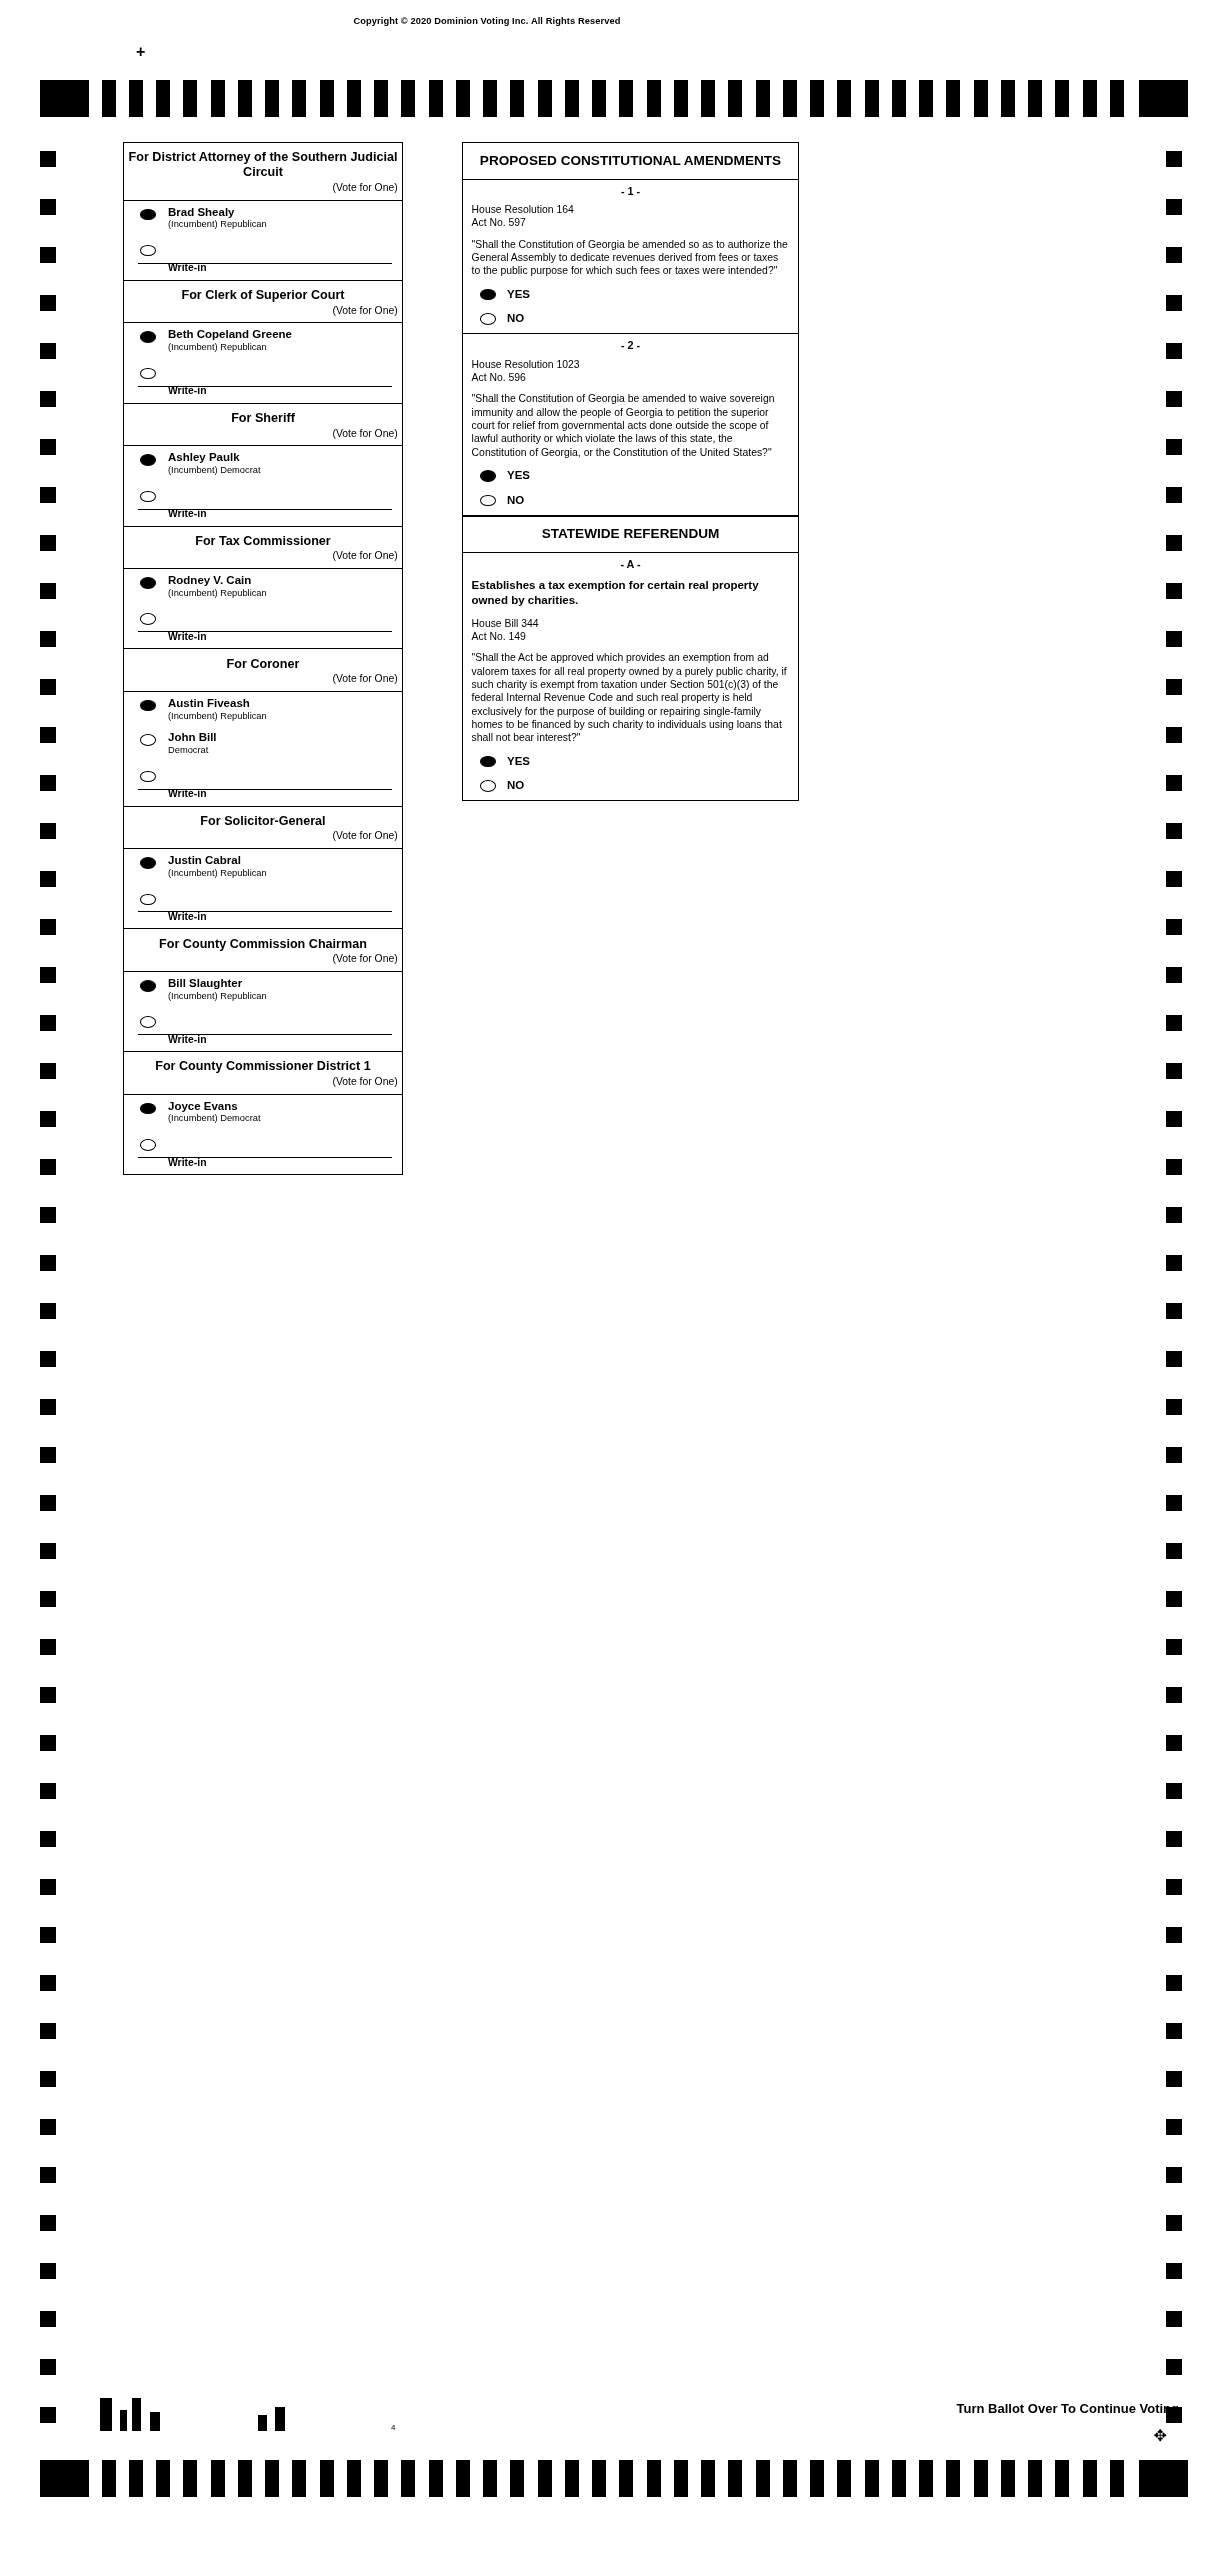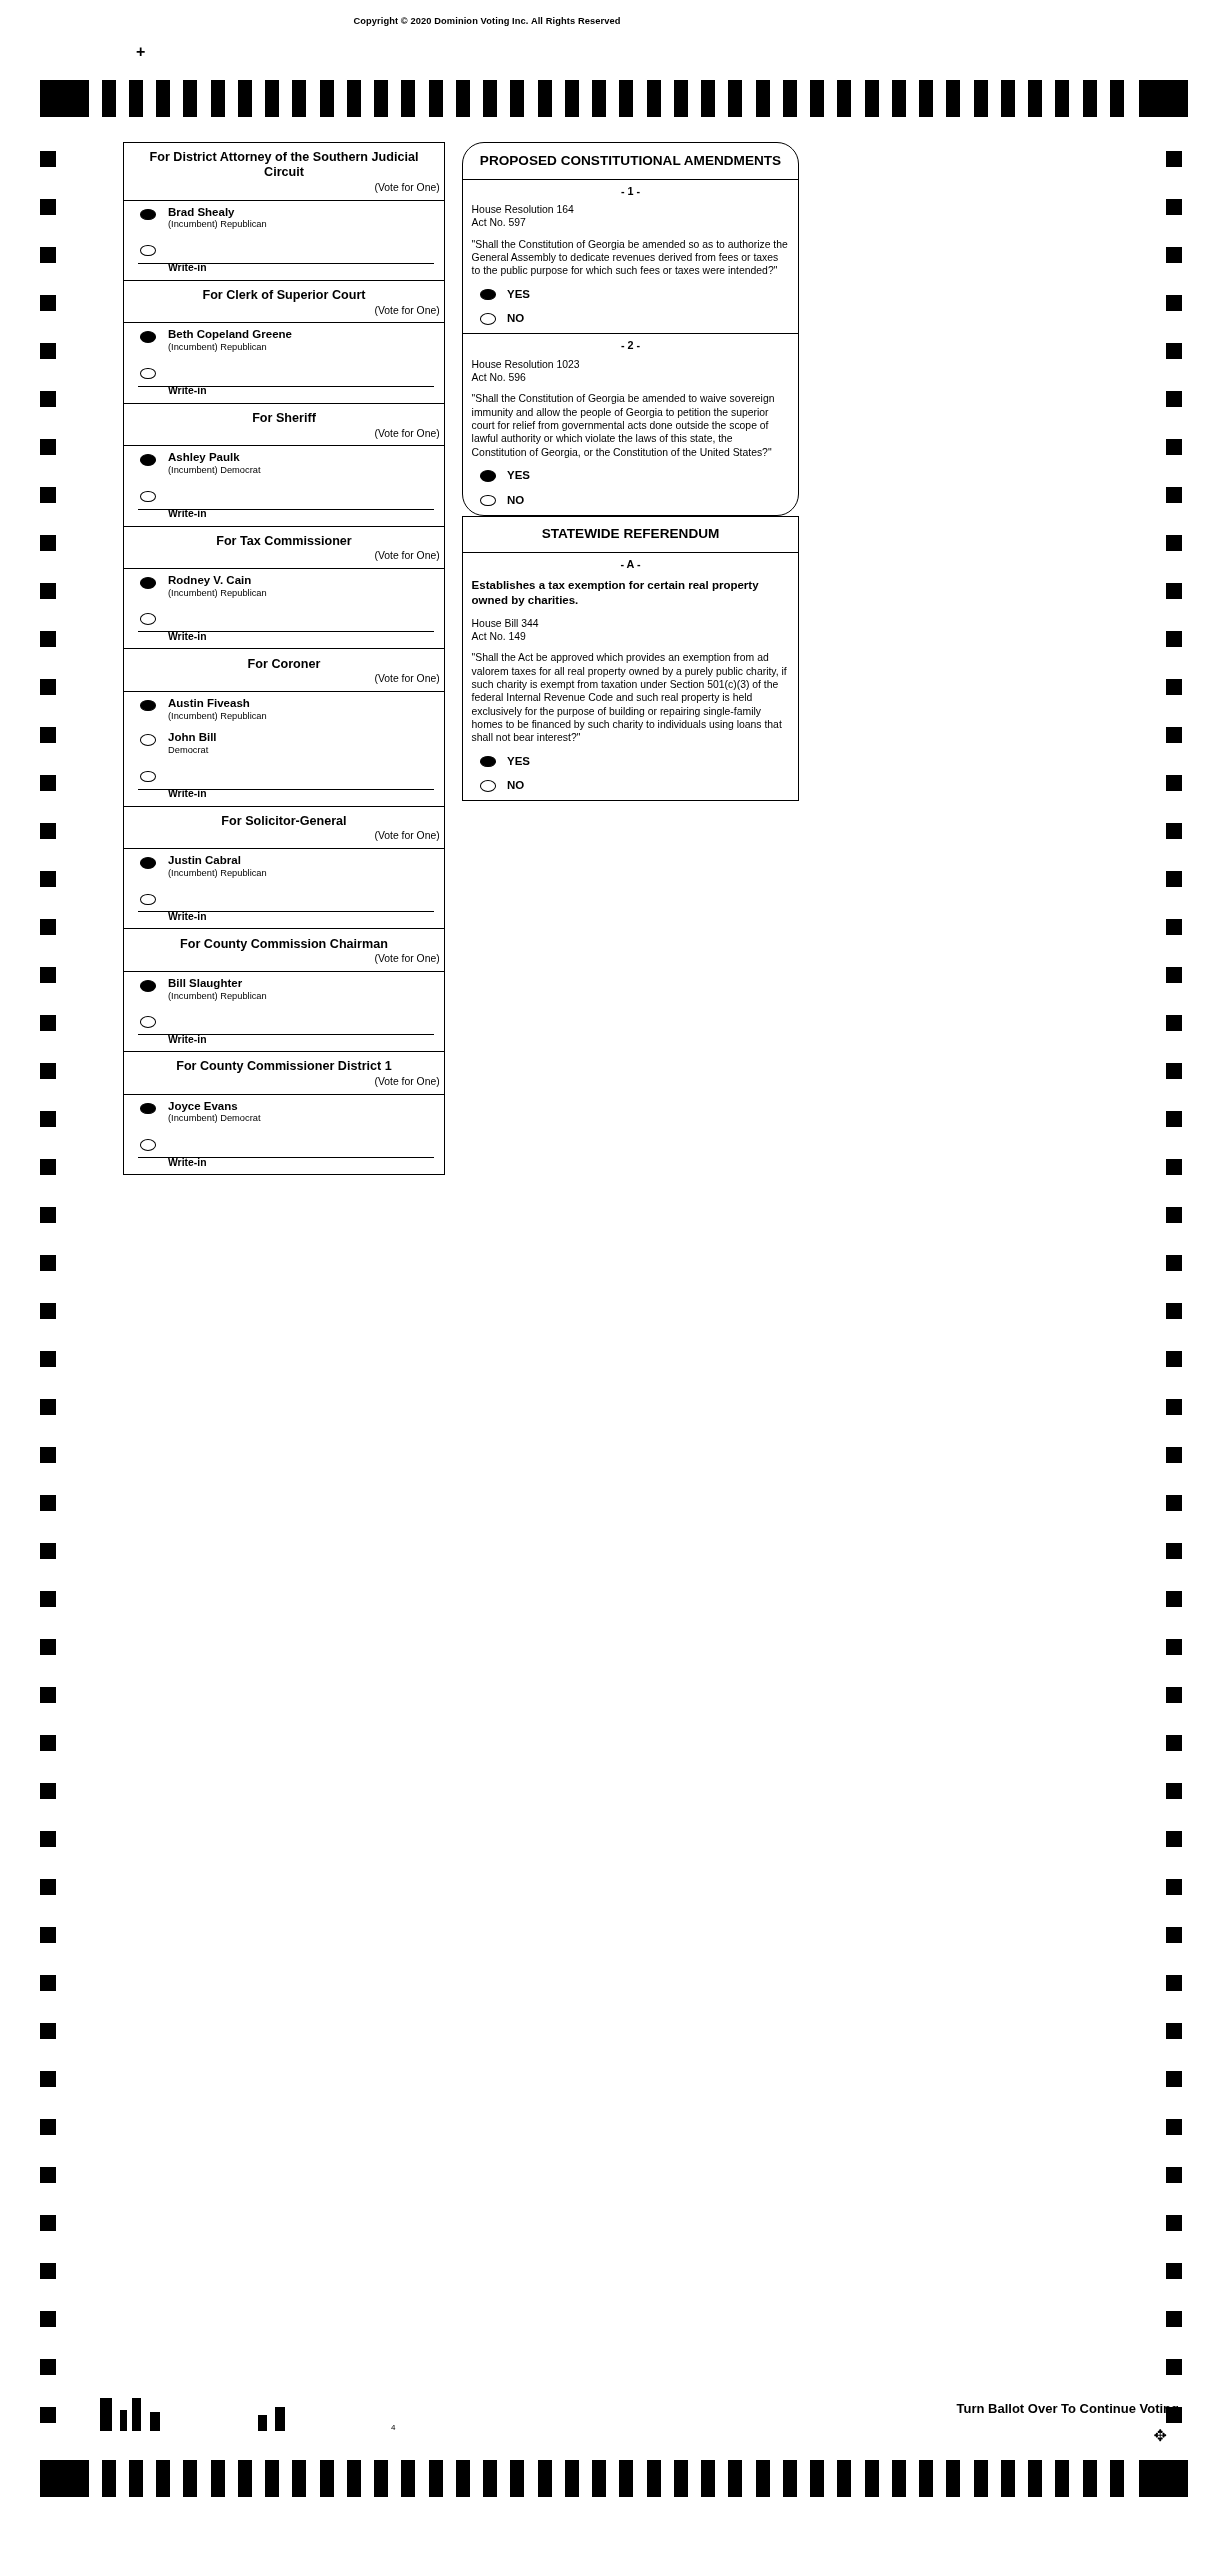--- a/index.html
+++ b/index.html
@@ -13,21 +13,21 @@
     position:absolute;top:16px;left:0;width:974px;text-align:center;
     font-size:9.3px;font-weight:bold;letter-spacing:0.1px;
   }
   .plus-mark{
     position:absolute;left:136px;top:44px;font-size:16px;line-height:16px;font-weight:bold;
   }
   .tm-block{position:absolute;background:#000;}
   .tm-corner{position:absolute;top:0;width:49px;height:37px;background:#000;}
   .side-mark{width:16px;height:16px;background:#000;margin-bottom:32px;}
   
-  .col-left{position:absolute;left:123px;top:142px;width:322px;}
+  .col-left{position:absolute;left:123px;top:142px;width:280px;}
   .col-right{position:absolute;left:462px;top:142px;width:337px;}
   .contest{border:1.1px solid #000;border-bottom:none;}
   .contest.last{border-bottom:1.1px solid #000;}
   .contest-head{
     text-align:center;font-weight:bold;font-size:12.6px;line-height:15px;
     padding:7.2px 4.3px 0 4.3px;
   }
   .contest-sub{
     text-align:right;font-size:10.4px;line-height:13px;padding:0.7px 4.3px 5.7px 4.3px;
     font-weight:normal;
@@ -378,21 +378,21 @@
         <div class="cand-party">(Incumbent) Democrat</div>
       </div>
       <div class="writein-wrap">
         <div class="oval" style="top: 10px;"></div>
         <div class="writein-line"></div>
         <div class="writein-label">Write-in</div>
       </div>
     </div>
   </div>
 <div class="col-right" id="right-column">
-    <div class="contest" style="border-bottom: 1.1px solid rgb(0, 0, 0); border-radius: 22px;">
+    <div class="contest" style="border-bottom: 1.1px solid rgb(0, 0, 0);">
       <div class="rc-title">PROPOSED CONSTITUTIONAL AMENDMENTS</div>
       <div class="rule"></div>
       <div class="q-num">- 1 -</div>
       <div class="q-ref" style="white-space: pre-line;">House Resolution 164
 Act No. 597</div>
       <div class="q-text">"Shall the Constitution of Georgia be amended so as to authorize the General Assembly to dedicate revenues derived from fees or taxes to the public purpose for which such fees or taxes were intended?"</div>
       <div class="yn">
         <div class="oval filled"></div>
         <div class="yn-label">YES</div>
       </div>

